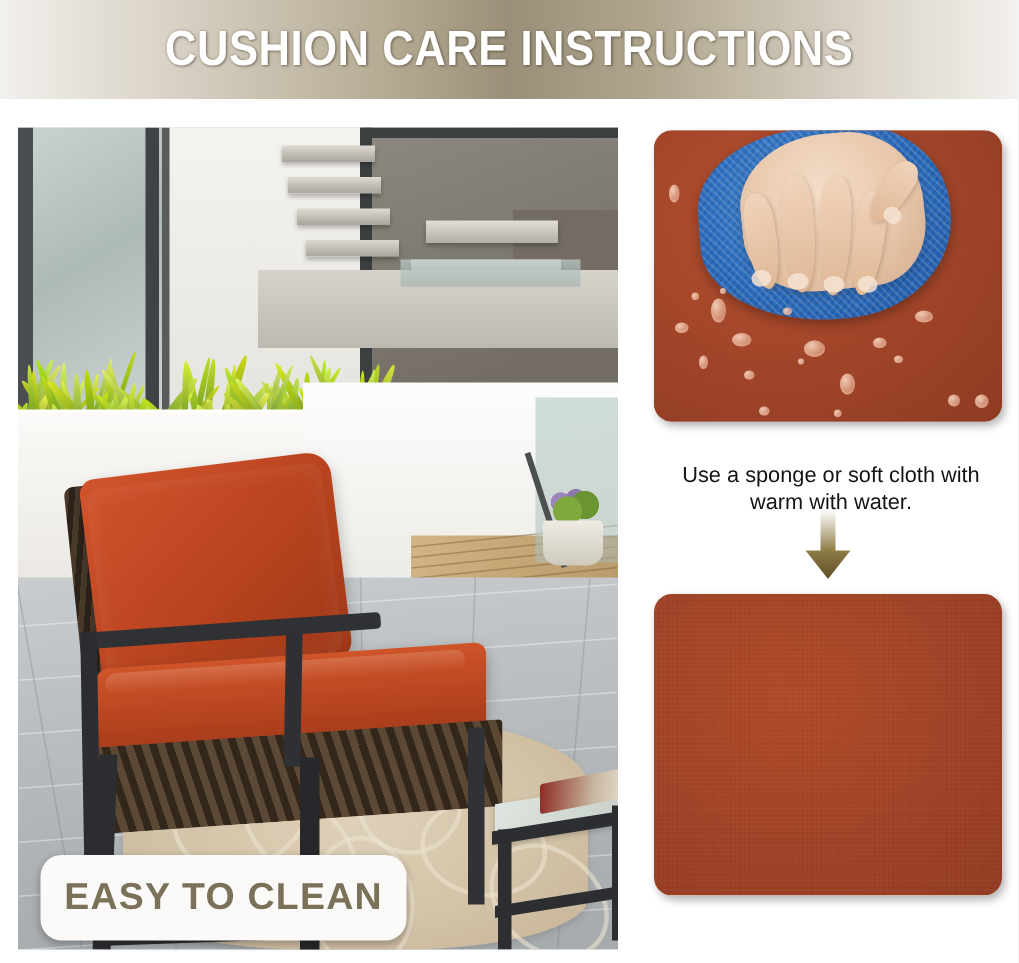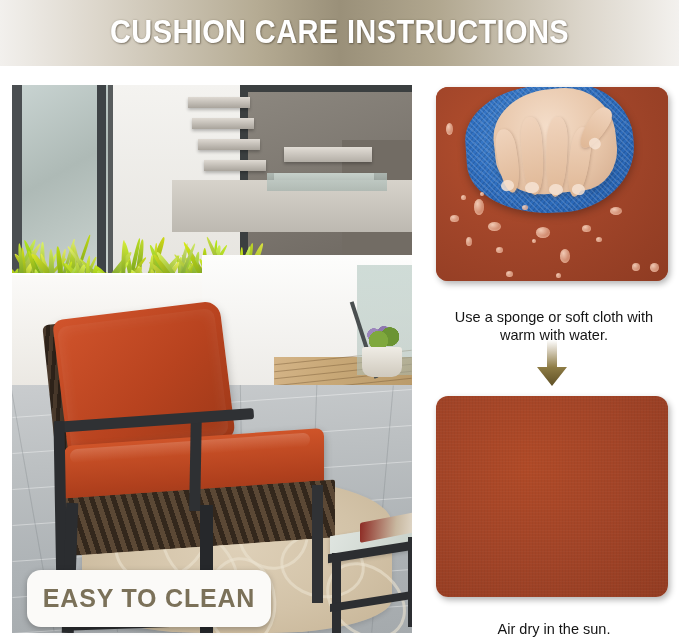--- a/index.html
+++ b/index.html
@@ -481,14 +481,13 @@
       <stop offset="100%" stop-color="#5f5026"></stop>
     </linearGradient>
   </defs>
   <polygon points="12,0 22,0 22,27 32,27 17,46 2,27 12,27" fill="url(#ag)"></polygon>
 </svg>
 
 <div class="photo-fabric"></div>
 
 <div class="cap cap2">
   <br>
-  <span>Air dry in the sun.</span>
 </div>
 
 </body></html>

